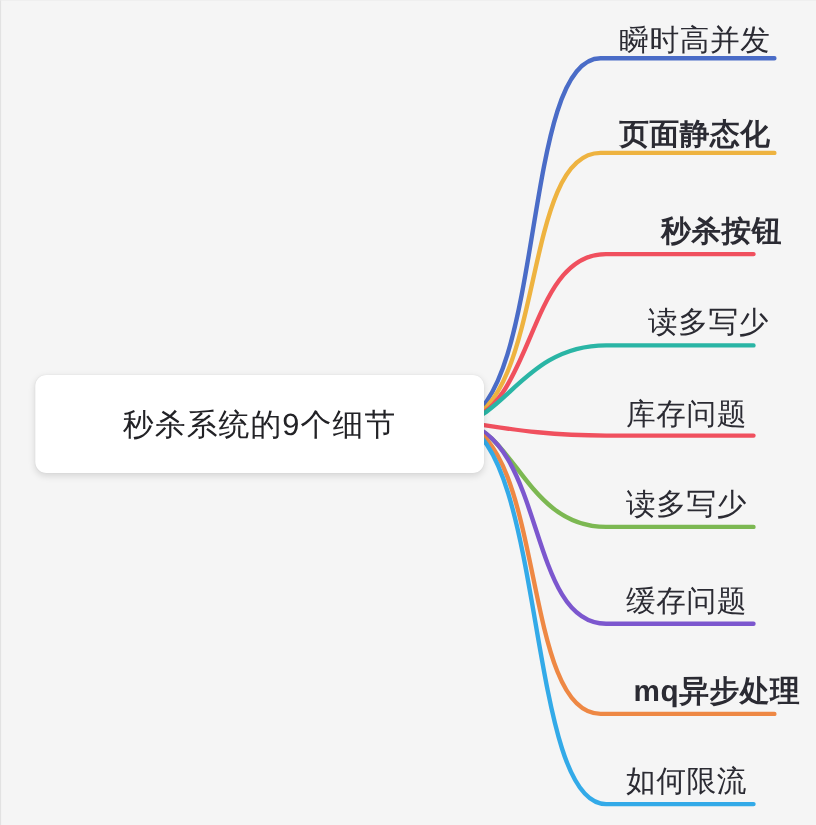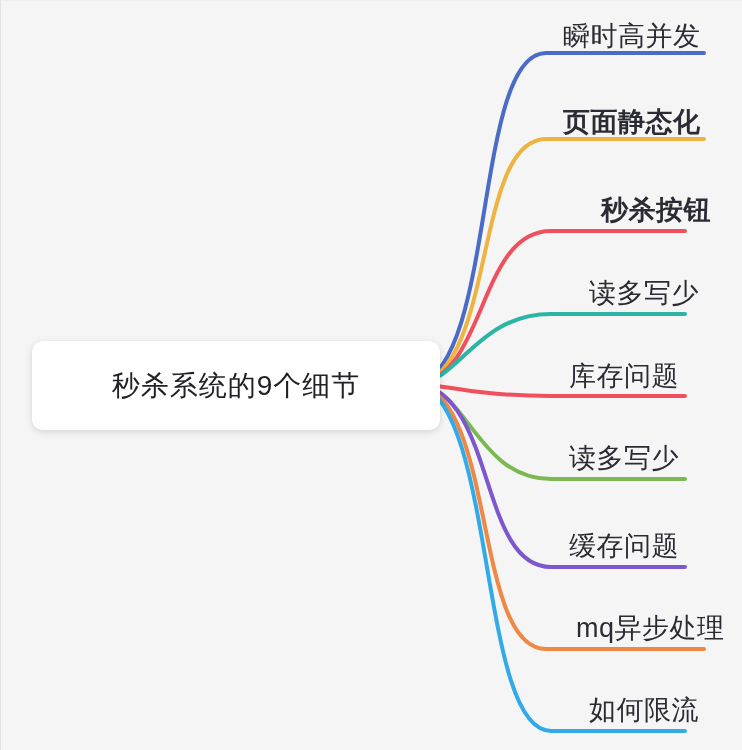--- a/index.html
+++ b/index.html
@@ -83,17 +83,17 @@
   </div>
 
   <div id="branch-labels">
       <div class="branch-label" style="left: 562px; top: 22px;">瞬时高并发</div>
       <div class="branch-label" style="left: 562px; top: 108px; font-weight: bold;">页面静态化</div>
       <div class="branch-label" style="left: 600px; top: 196px; font-weight: bold;">秒杀按钮</div>
       <div class="branch-label" style="left: 568px; top: 279px; margin-left: 20px;">读多写少</div>
       <div class="branch-label" style="left: 568px; top: 362px;">库存问题</div>
       <div class="branch-label" style="left: 568px; top: 444px;">读多写少</div>
       <div class="branch-label" style="left: 568px; top: 532px;">缓存问题</div>
-      <div class="branch-label" style="left: 575px; top: 614px;">mq异步处理</div>
-      <div class="branch-label" style="left: 588px; top: 696px;">如何限流</div>
+      <div class="branch-label" style="left: 575px; top: 614px; font-weight: bold;">mq异步处理</div>
+      <div class="branch-label" style="left: 568px; top: 696px;">如何限流</div>
     </div>
 
 </div>
 
 </body></html>

